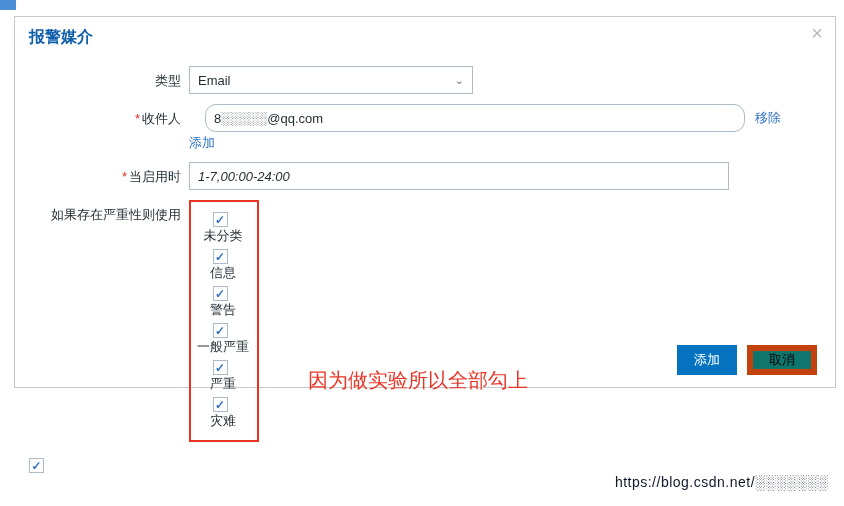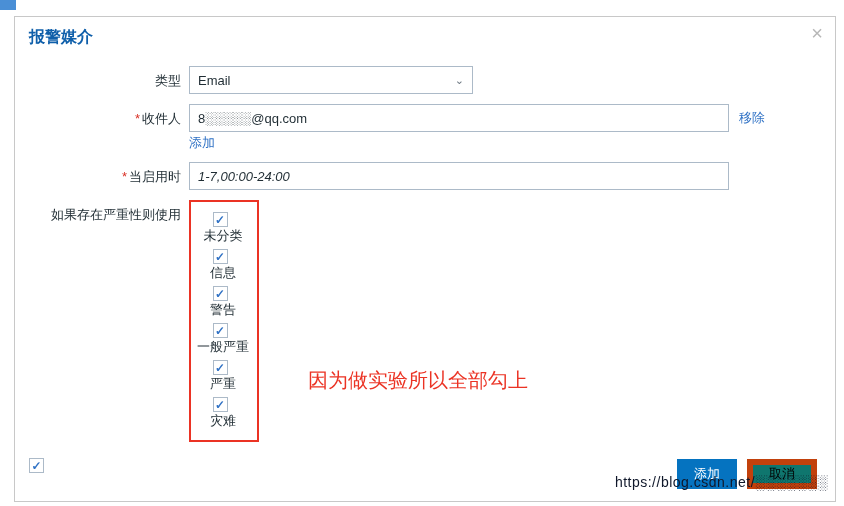--- a/index.html
+++ b/index.html
@@ -11,21 +11,21 @@
       width: 844px;
       height: 506px;
       position: relative;
       overflow: hidden;
     }
     .modal {
       position: absolute;
       left: 14px;
       top: 16px;
       width: 822px;
-      height: 486px;
+      height: 372px;
       border: 1px solid #c8c8c8;
       background: #fff;
     }
     .modal-header {
       padding: 10px 14px 8px 14px;
       position: relative;
     }
     .modal-title {
       color: #0f5faa;
       font-size: 16px;
@@ -41,21 +41,21 @@
       line-height: 1;
     }
     .form {
       padding: 10px 14px 0 14px;
     }
     .row {
       display: flex;
       align-items: flex-start;
       margin-bottom: 10px;
     }
-    .row.tight { margin-bottom: 6px; }
+    .row.tight { margin-bottom: 6px; gap: 16px; }
     .label-col {
       width: 160px;
       text-align: right;
       padding-right: 8px;
       padding-top: 6px;
       color: #1f2c33;
     }
     .req {
       color: #d93025;
       margin-right: 2px;
@@ -82,21 +82,21 @@
     }
     .text-input {
       height: 28px;
       border: 1px solid #acbac8;
       padding: 0 8px;
       font-size: 13px;
       color: #1f2c33;
       outline: none;
       background: #fff;
     }
-    .text-input.recipient { width: 540px; }
+    .text-input.recipient { width: 540px; border-radius: 11px; }
     .text-input.when { width: 540px; font-style: italic; }
     .link {
       color: #3072c5;
       margin-left: 10px;
       cursor: pointer;
     }
     .link.add {
       margin-left: 0;
     }
     .add-row {

